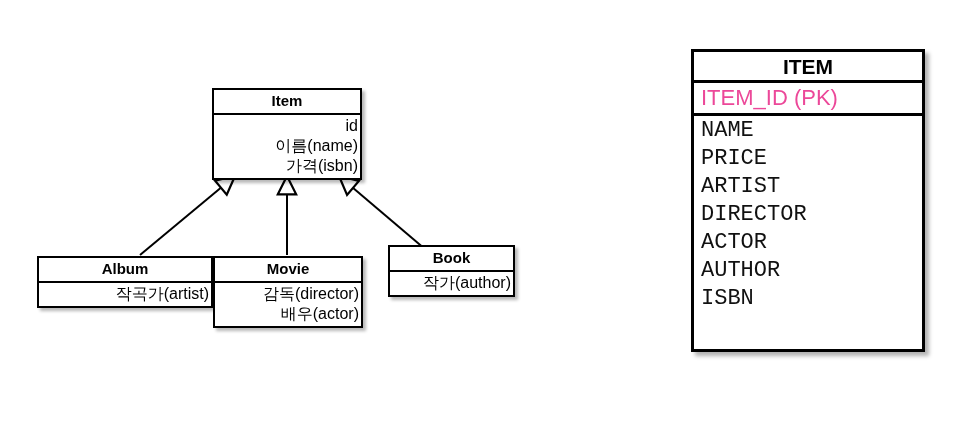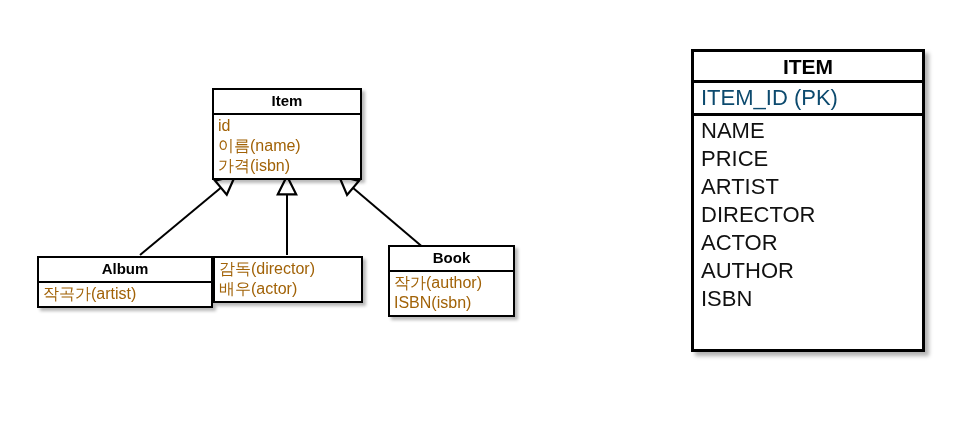--- a/index.html
+++ b/index.html
@@ -38,22 +38,23 @@
     border-bottom: 2px solid #000000;
     color: #000000;
     white-space: nowrap;
   }
   .uml-attrs {
     padding: 1px 2px 2px 4px;
   }
   .uml-attr {
     font-size: 16px;
     line-height: 20px;
-    color: #a16207;
+    color: #000000;
     white-space: nowrap;
+    text-align: right;
   }
 
   
   #box-item     { left: 212px; top: 88px;  width: 150px; }
   #box-album    { left: 37px;  top: 256px; width: 176px; }
   #box-movie    { left: 213px; top: 256px; width: 150px; }
   #box-book     { left: 388px; top: 245px; width: 127px; }
 
   
   #db-item {
@@ -75,32 +76,33 @@
     line-height: 27px;
     padding-top: 1px;
     border-bottom: 3px solid #000000;
     color: #000000;
   }
   .db-pk {
     font-size: 22px;
     line-height: 30px;
     padding-left: 7px;
     border-bottom: 3px solid #000000;
-    color: #0c4a6e;
+    color: #ec4899;
     white-space: nowrap;
   }
   .db-cols {
     padding-left: 7px;
     padding-top: 1px;
   }
   .db-col {
     font-size: 22px;
     line-height: 28px;
     color: #111111;
     white-space: nowrap;
+    font-family: Liberation Mono, monospace;
   }
   .db-col.bold { font-weight: bold; }
 
   
   #links {
     position: absolute;
     left: 0; top: 0;
     width: 957px;
     height: 421px;
     z-index: 1;
@@ -136,31 +138,31 @@
   </div>
 
   <div class="uml-box" id="box-album">
     <div class="uml-title">Album</div>
     <div class="uml-attrs">
       <div class="uml-attr">작곡가(artist)</div>
     </div>
   </div>
 
   <div class="uml-box" id="box-movie">
+    <div class="uml-title">Movie</div>
     <div class="uml-attrs">
       <div class="uml-attr">감독(director)</div>
       <div class="uml-attr">배우(actor)</div>
     </div>
   </div>
 
   <div class="uml-box" id="box-book">
     <div class="uml-title">Book</div>
     <div class="uml-attrs">
       <div class="uml-attr">작가(author)</div>
-      <div class="uml-attr">ISBN(isbn)</div>
     </div>
   </div>
 
   <div id="db-item">
     <div class="db-title">ITEM</div>
     <div class="db-pk">ITEM_ID (PK)</div>
     <div class="db-cols">
       <div class="db-col">NAME</div>
       <div class="db-col">PRICE</div>
       <div class="db-col">ARTIST</div>

